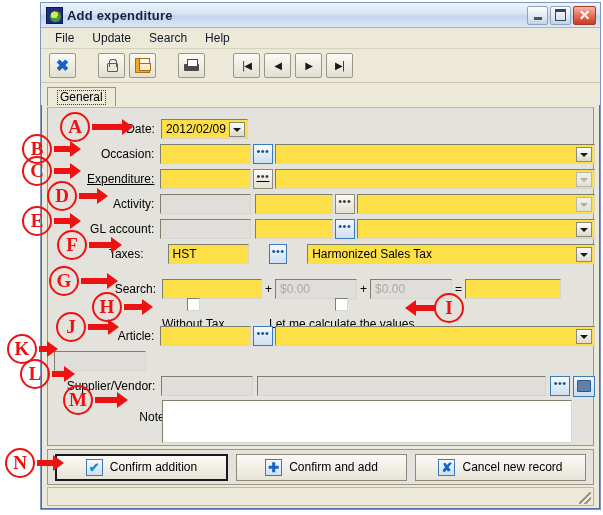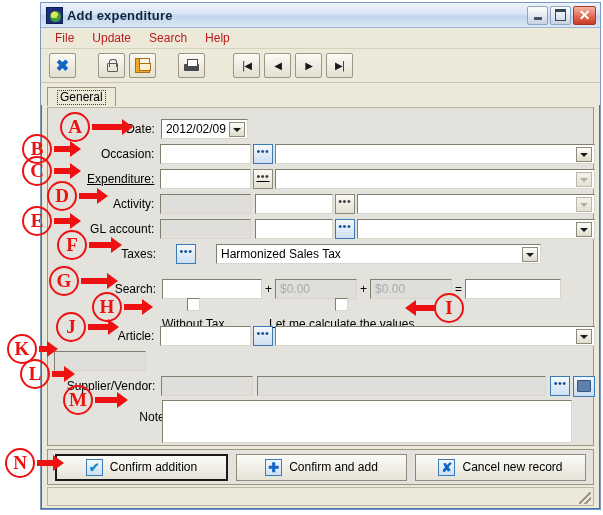--- a/index.html
+++ b/index.html
@@ -55,21 +55,21 @@
     font-size: 11px; color: #27364b; font-family: "Liberation Sans", sans-serif; }
   .winbtn.min .g::after { content: ""; width: 8px; height: 3px; background: #44536b; margin-top: 6px; }
   .winbtn.max .g::after { content: ""; width: 9px; height: 8px; border: 1.5px solid #34455e; border-top-width: 3px; }
   .winbtn.close .g { color: #fff; font-weight: bold; font-size: 14px; line-height: 1; }
 
   
   .menubar {
     height: 21px; background: #ece9d8; border-bottom: 1px solid #d6d2bd;
     display: flex; align-items: center; padding-left: 6px; gap: 2px;
   }
-  .menuitem { font-size: 12px; color: #b91c1c; padding: 2px 8px; white-space: nowrap; }
+  .menuitem { font-size: 12px; color: #0f172a; padding: 2px 8px; white-space: nowrap; }
 
   
   .toolbar {
     height: 34px; background: #ece9d8; display: flex; align-items: center;
     padding-left: 8px; gap: 4px; border-bottom: 1px solid #c8c4b0;
   }
   .tbtn {
     width: 27px; height: 25px; border: 1px solid #9b9784;
     background: linear-gradient(to bottom,#fbfaf5,#e3e0d0);
     display: flex; align-items: center; justify-content: center;
@@ -103,21 +103,21 @@
 
   
   .formpanel {
     position: absolute; left: 6px; top: 104px; width: 547px; height: 339px;
     background: #e4e2dc; border: 1px solid #9b9784; border-top-color: #b9b6a7;
   }
   .row { position: absolute; display: flex; align-items: center; height: 20px; }
   .lbl { font-size: 12px; color: #000; text-align: right; white-space: nowrap; }
 
   .fld {
-    height: 20px; background: #ffffff;
+    height: 20px; background: #fde047;
     border: 1px solid #7f7f6e; border-right-color: #d9d7cc; border-bottom-color: #d9d7cc;
     box-shadow: 0 0 0 0 transparent;
   }
   .fld.dis { background: #e0dedb; }
   .fld .txt { font-size: 12px; color: #000; padding: 2px 0 0 4px; line-height: 15px; white-space: nowrap; overflow: hidden; }
   .fld .txt.ph { color: #a9a9a9; }
 
   .combo { position: relative; }
   .combo .arw {
     position: absolute; right: 2px; top: 2px; width: 16px; height: 15px;
@@ -342,20 +342,23 @@
             <span class="d">•••</span>
           </div>
         <div class="fld combo" style="width:242px; margin-left:2px;">
           <div class="txt"></div>
           <div class="arw"></div>
         </div>
       </div>
 
       <div class="row" style="left:0; top:136px; width:547px;gap:18px;">
         <div class="lbl" style="width:108px;">Taxes:</div>
+        <div class="fld" style="width:92px; margin-left:6px;">
+          <div class="txt">HST</div>
+        </div>
         <div class="dots blue" style="margin-left:2px;">
             <span class="d">•••</span>
           </div>
         <div class="fld combo" style="width:325px; margin-left:2px;">
           <div class="txt">Harmonized Sales Tax</div>
           <div class="arw"></div>
         </div>
       </div>
 
       <div class="row" style="left:0; top:171px; width:547px;">

